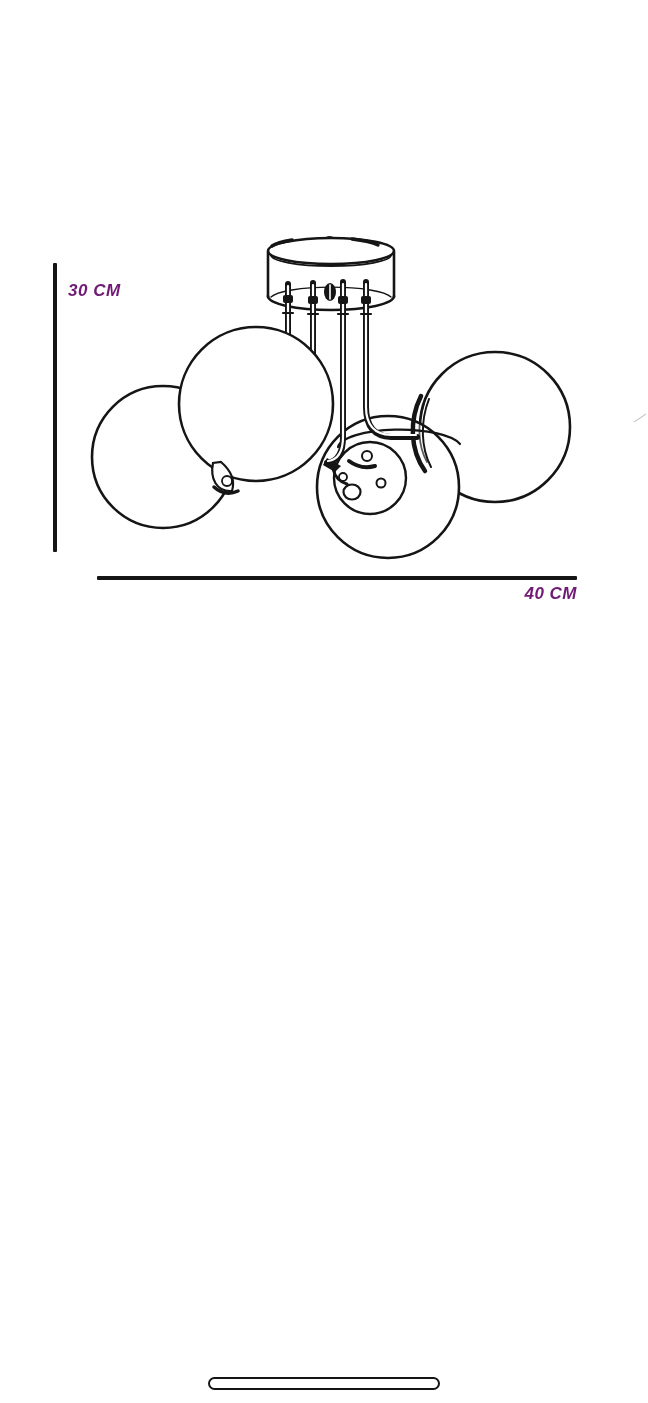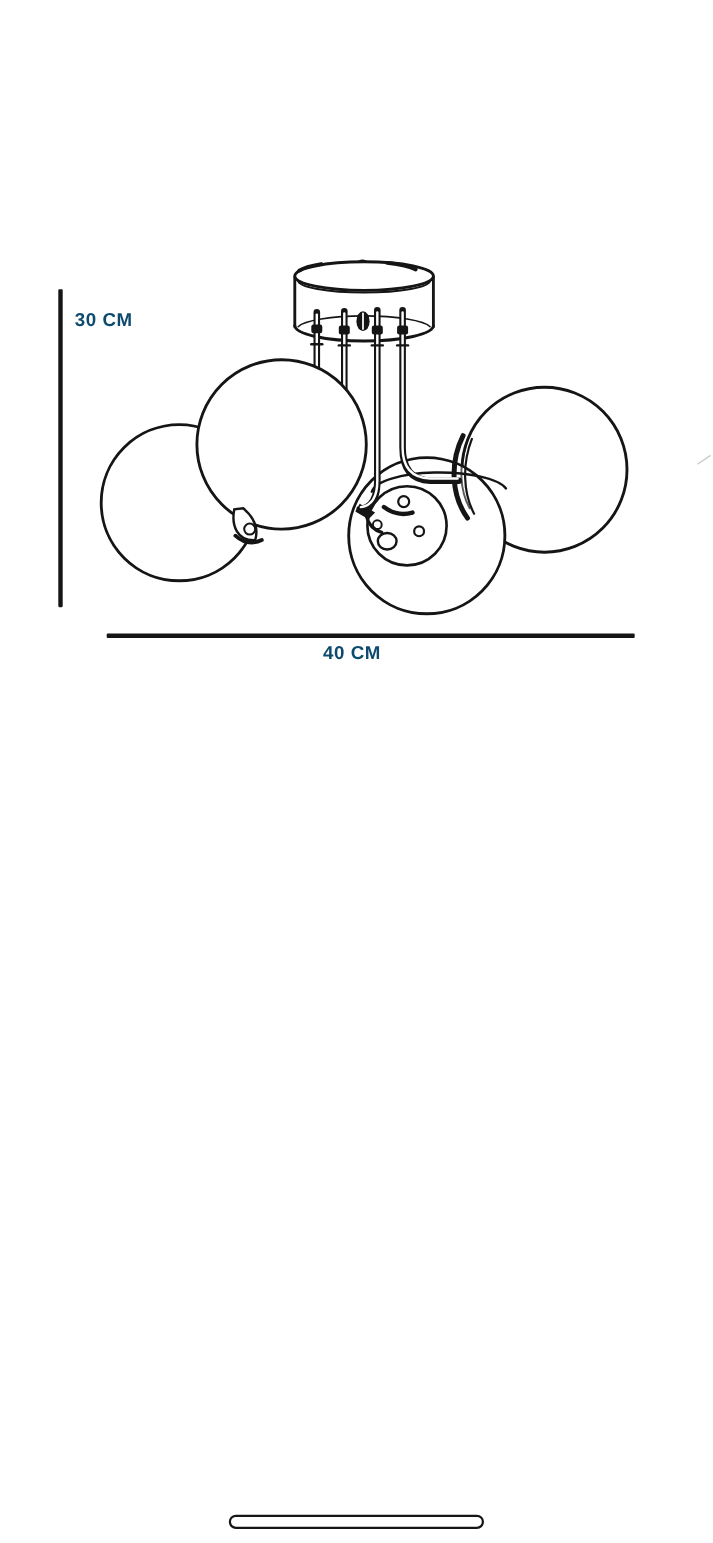--- a/index.html
+++ b/index.html
@@ -10,25 +10,26 @@
     position:relative;
     overflow:hidden;
   }
   .stage{position:absolute;left:0;top:0;width:648px;height:1403px;background:#ffffff;}
   .lamp-svg{position:absolute;left:0;top:0;}
   .dim-label{
     position:absolute;
     font-weight:700;
     font-size:17px;
     letter-spacing:0.5px;
-    color:#0c4a6e;
+    color:#701a75;
     white-space:nowrap;
+    font-style:italic;
   }
   .dim-label-height{left:68px;top:281px;}
-  .dim-label-width{left:80px;top:584px;width:480px;text-align:center;}
+  .dim-label-width{left:97px;top:584px;width:480px;text-align:right;}
   .dim-line-vertical{
     position:absolute;left:53px;top:263px;width:4px;height:289px;
     background:#151515;border-radius:1px;
   }
   .dim-line-horizontal{
     position:absolute;left:97px;top:576px;width:480px;height:4px;
     background:#151515;border-radius:1px;
   }
   .footer-pill{
     position:absolute;left:208px;top:1377px;width:232px;height:13px;

